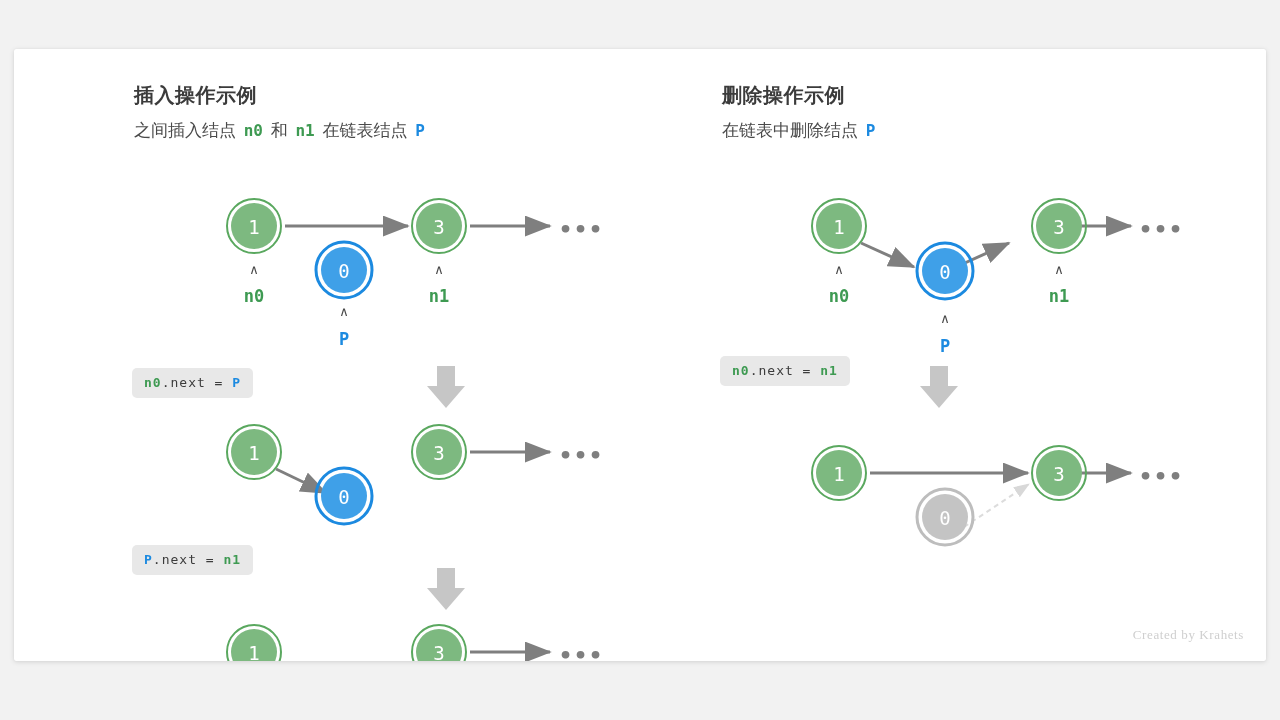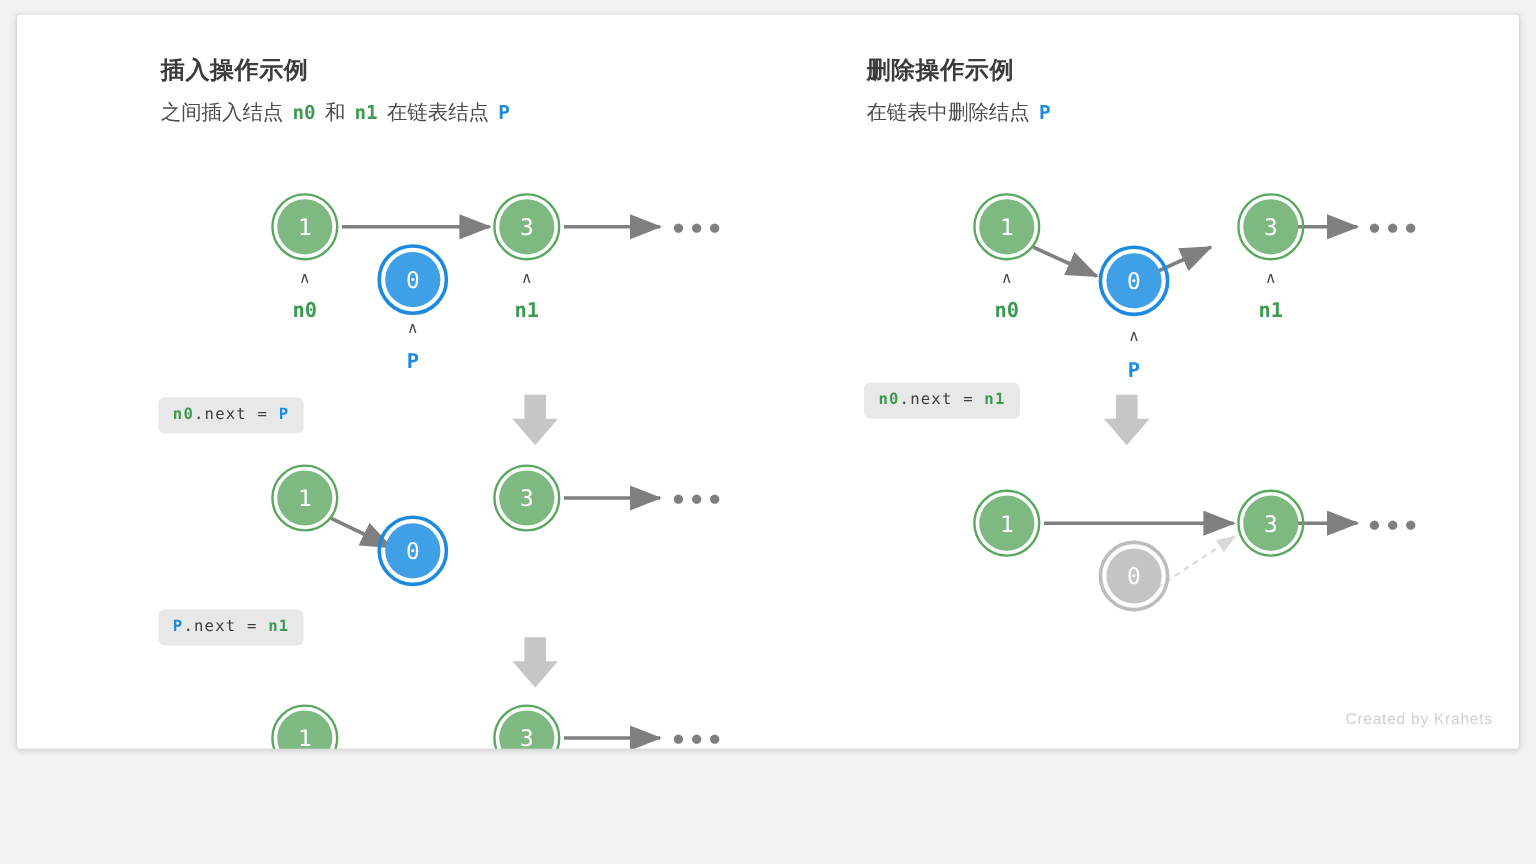--- a/index.html
+++ b/index.html
@@ -22,20 +22,21 @@
     padding: 12px 14px;
   }
   .card {
     position: relative;
     width: 1252px;
     height: 612px;
     background: #ffffff;
     border-radius: 2px;
     box-shadow: 0 1px 5px rgba(0,0,0,0.13), 0 0 1px rgba(0,0,0,0.10);
     overflow: hidden;
+    margin-top: 37px;
   }
 
   .panel {
     position: absolute;
     top: 0;
   }
   .panel-left  { left: 104px; width: 580px; }
   .panel-right { left: 692px; width: 560px; }
 
   .panel-title {
@@ -77,21 +78,21 @@
     white-space: nowrap;
   }
   .code-chip b { font-weight: bold; }
 
   svg { position: absolute; overflow: visible; }
 
   .credit {
     position: absolute;
     right: 22px;
     bottom: 18px;
-    font-family: Liberation Sans, sans-serif;
+    font-family: Liberation Serif, serif;
     font-size: 13px;
     color: #cfcfcf;
     letter-spacing: 0.6px;
   }
 
   .nodeval {
     font-family: "DejaVu Sans Mono", monospace;
     font-size: 19px;
     fill: #ffffff;
     text-anchor: middle;

